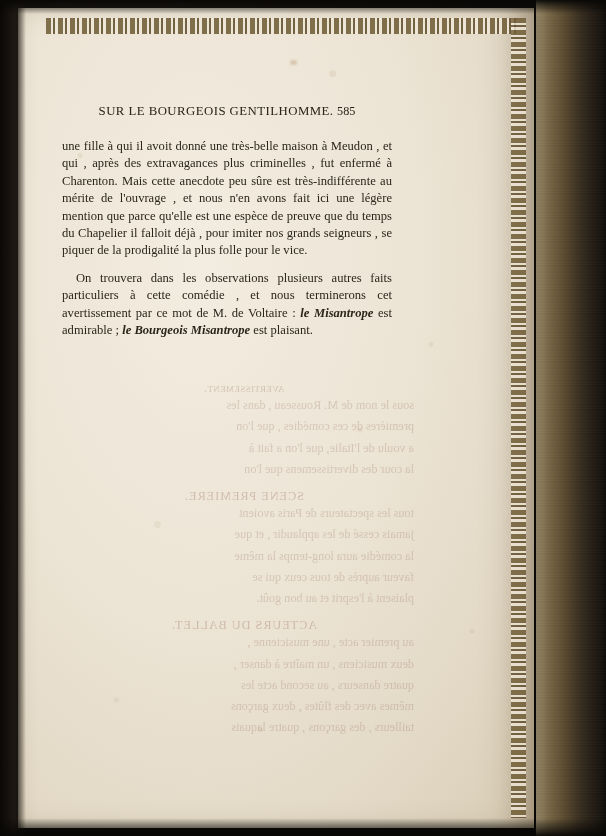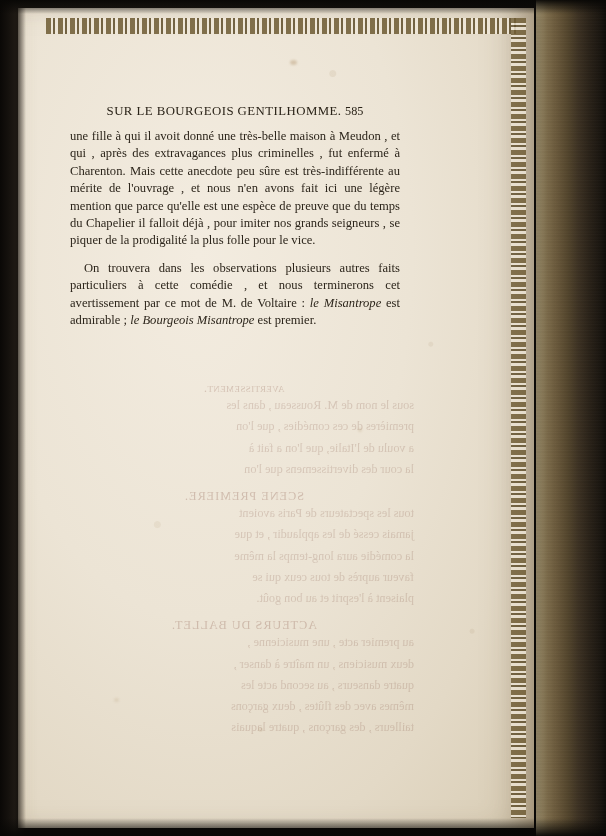--- a/index.html
+++ b/index.html
@@ -121,48 +121,48 @@
         #6d5a32 0px, #6d5a32 5px,
         #efe7d8 5px, #efe7d8 7px,
         #5d4c29 7px, #5d4c29 9px,
         #efe7d8 9px, #efe7d8 12px);
     opacity: .8;
   }
 
   
   .textblock {
     position: absolute;
-    left: 52px;
+    left: 44px;
     top: 96px;
     width: 330px;
     color: #2b241a;
   }
   .running-head {
     font-size: 12.8px;
     letter-spacing: .45px;
     font-variant: small-caps;
     text-align: center;
     white-space: nowrap;
     color: #2a2318;
   }
   .running-head .pageno {
     font-size: 12.2px;
     letter-spacing: 0;
   }
   .para {
-    margin-top: 9px;
+    margin-top: 19px;
     font-size: 12.6px;
     line-height: 17.4px;
     text-align: justify;
     text-align-last: left;
     color: #2c251b;
     hyphens: manual;
   }
   .para.indent { text-indent: 14px; margin-top: 10px; }
-  .it { font-style: italic; }
+  .it { font-style: italic; font-weight: bold; }
 
   
   .ghost {
     position: absolute;
     left: 56px;
     top: 372px;
     width: 340px;
     color: rgba(120, 70, 55, 0.20);
     font-size: 12.2px;
     line-height: 17.2px;
@@ -244,20 +244,20 @@
     </div>
 
     <div class="textblock">
       <div class="running-head">
         <span>SUR LE BOURGEOIS GENTILHOMME.</span>
         <span class="pageno">585</span>
       </div>
 
       <div class="para">une fille à qui il avoit donné une très-belle maison à Meudon , et qui , après des extravagances plus criminelles , fut enfermé à Charenton. Mais cette anecdote peu sûre est très-indifférente au mérite de l'ouvrage , et nous n'en avons fait ici une légère mention que parce qu'elle est une espèce de preuve que du temps du Chapelier il falloit déjà , pour imiter nos grands seigneurs , se piquer de la prodigalité la plus folle pour le vice.</div>
 
-      <div class="para indent"><span>On trouvera dans les observations plusieurs autres faits particuliers à cette comédie , et nous terminerons cet avertissement par ce mot de M. de Voltaire : </span><span class="it">le Misantrope</span><span> est admirable ; </span><span class="it">le Bourgeois Misantrope</span><span> est premier.</span></div>
+      <div class="para indent"><span>On trouvera dans les observations plusieurs autres faits particuliers à cette comédie , et nous terminerons cet avertissement par ce mot de M. de Voltaire : </span><span class="it">le Misantrope</span><span> est admirable ; </span><span class="it">le Bourgeois Misantrope</span><span> est plaisant.</span></div>
     </div>
   </div>
 
   <div class="gutter"></div>
   <div class="bleed-top"></div>
   <div class="bleed-bottom"></div>
 </div>
 
 </body></html>

